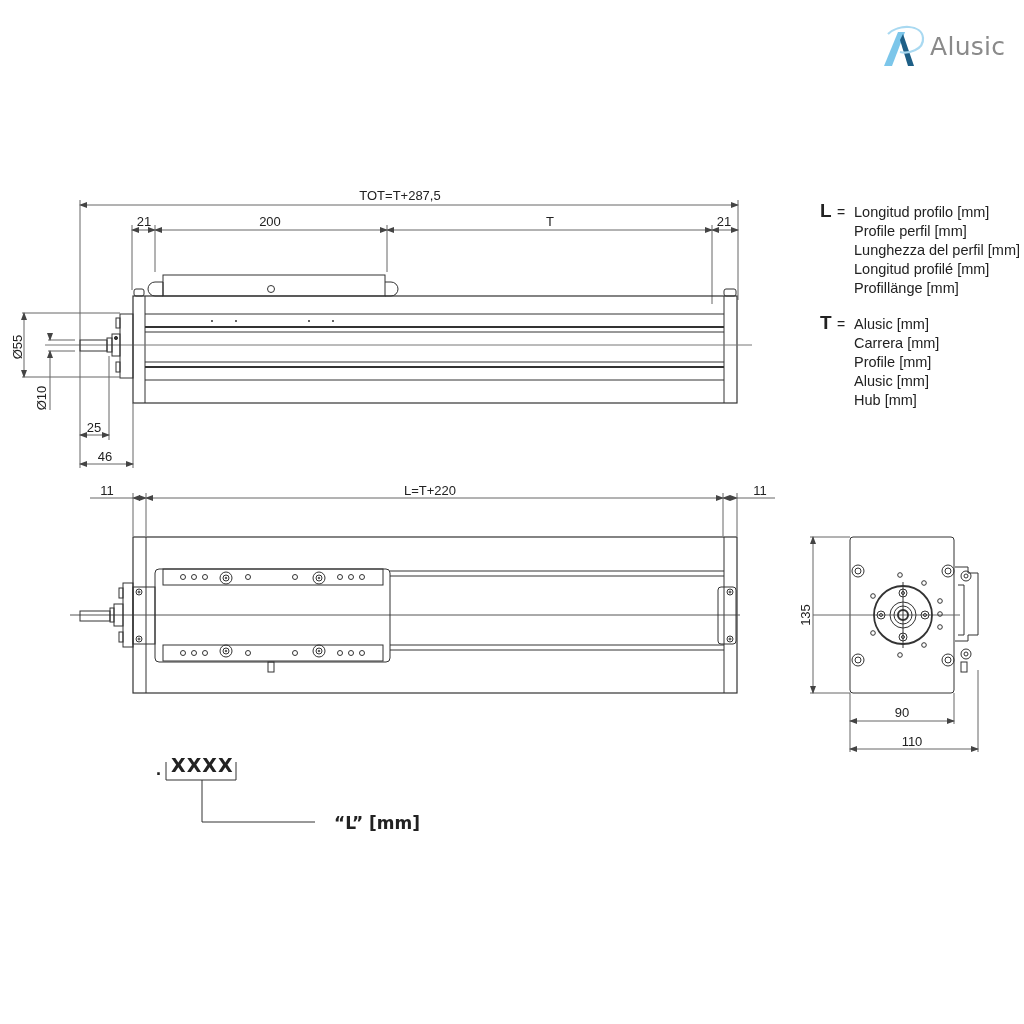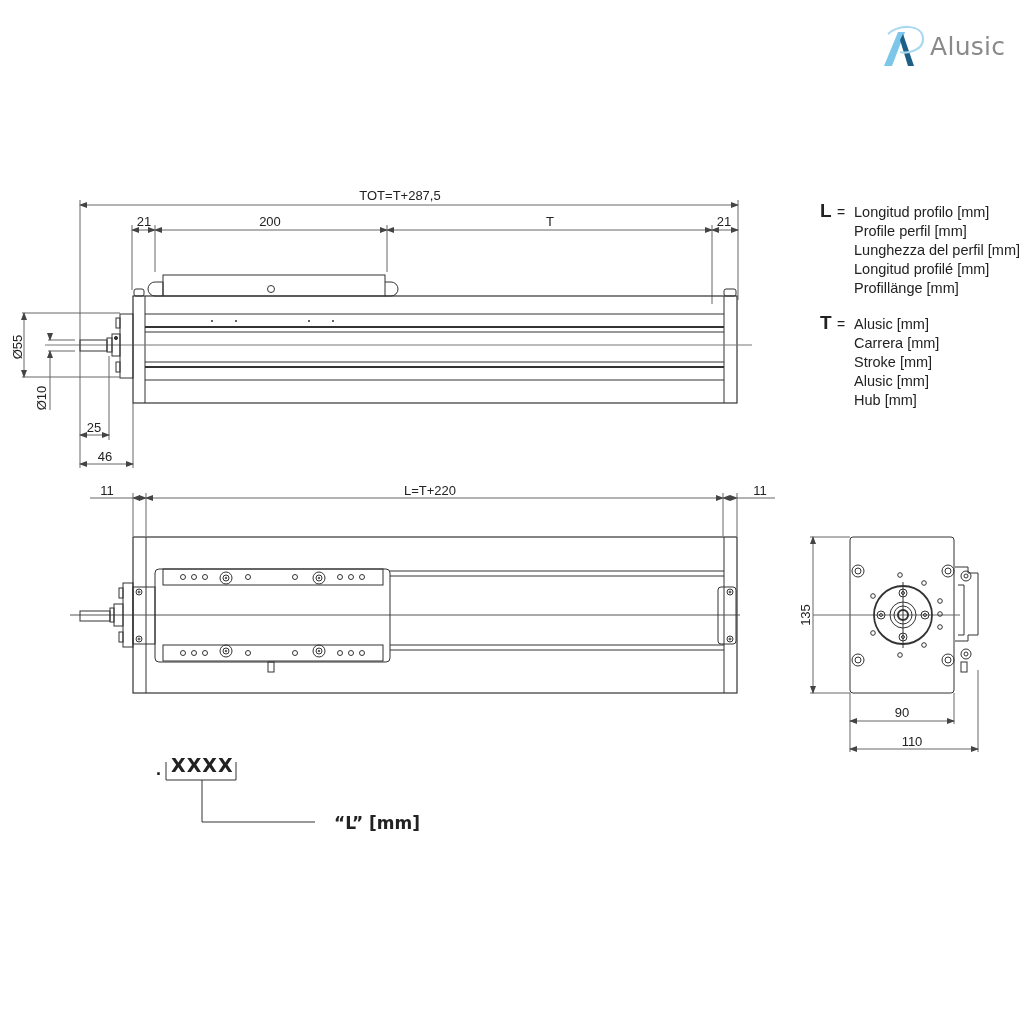--- a/index.html
+++ b/index.html
@@ -261,17 +261,17 @@
     <div class="line">Profile perfil [mm]</div>
     <div class="line">Lunghezza del perfil [mm]</div>
     <div class="line">Longitud profilé [mm]</div>
     <div class="line">Profillänge [mm]</div>
   </div>
   <div class="grp">
     <span class="sym">T</span>
     <span class="eq">=</span>
     <div class="line">Alusic [mm]</div>
     <div class="line">Carrera [mm]</div>
-    <div class="line">Stroke [mm]</div>
+    <div class="line">Profile [mm]</div>
     <div class="line">Alusic [mm]</div>
     <div class="line">Hub [mm]</div>
   </div>
 </div>
 
 </body></html>

